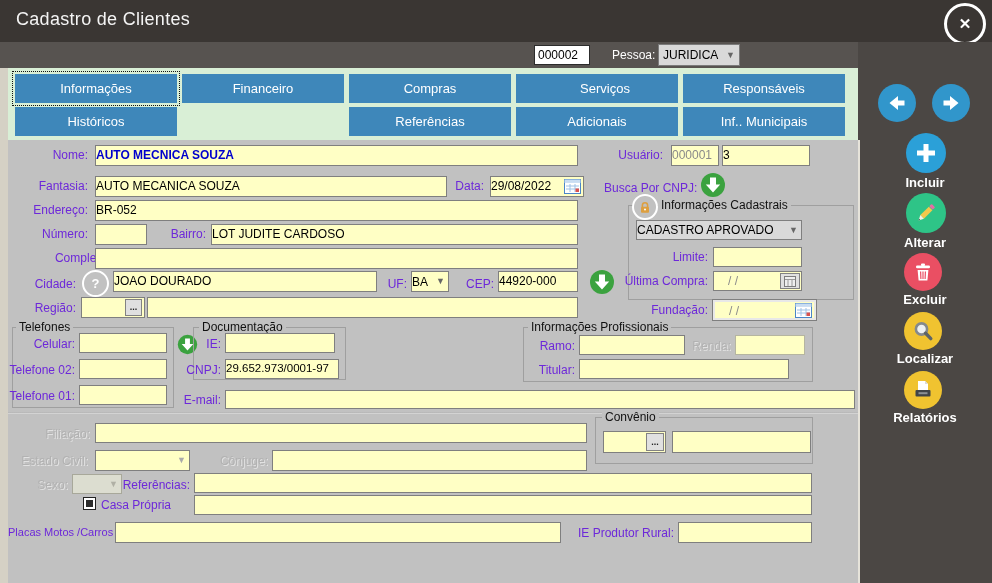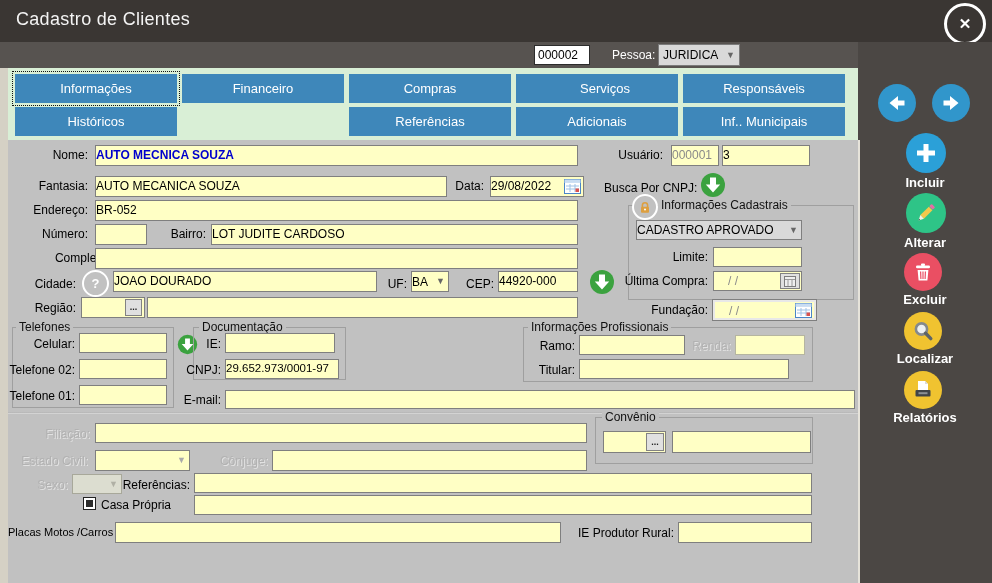--- a/index.html
+++ b/index.html
@@ -26,21 +26,21 @@
        border:0;display:flex;align-items:center;justify-content:center;cursor:pointer;
        font-family:"Liberation Sans",sans-serif;}
   .tab.active{outline:1px dotted #111;outline-offset:2px;}
   
   .sidebar{position:absolute;left:858px;top:42px;width:134px;height:541px;background:#4b4744;}
   .circ{position:absolute;border-radius:50%;display:flex;align-items:center;justify-content:center;cursor:pointer;}
   .sblbl{position:absolute;width:134px;text-align:center;color:#fff;font-size:13px;font-weight:bold;}
   
   .form{position:absolute;left:8px;top:140px;width:850px;height:443px;background:#c1c1c1;
         border-right:2px solid #e6e3da;box-sizing:content-box;}
-  .lbl{position:absolute;font-size:12px;color:#000000;white-space:nowrap;text-align:right;}
+  .lbl{position:absolute;font-size:12px;color:#6d28d9;white-space:nowrap;text-align:right;}
   .lbl.left{text-align:left;}
   .dislbl{position:absolute;font-size:12px;color:#b2b2b2;white-space:nowrap;text-align:right;
           text-shadow:1px 1px 0 #e2e2e2;}
   .fld{position:absolute;background:#ffffc5;border:1px solid #7f7f7f;box-sizing:border-box;
        font-size:12px;padding:2px 0;white-space:nowrap;overflow:hidden;color:#000;}
   .fld.bold-blue{color:#0000cd;font-weight:bold;}
   .fld.graytext{color:#8a8a8a;}
   .sel{display:flex;align-items:center;justify-content:space-between;padding-right:3px;}
   .chev{color:#666;font-size:9px;line-height:1;}
   .graysel{background:#d9d9d9;}

